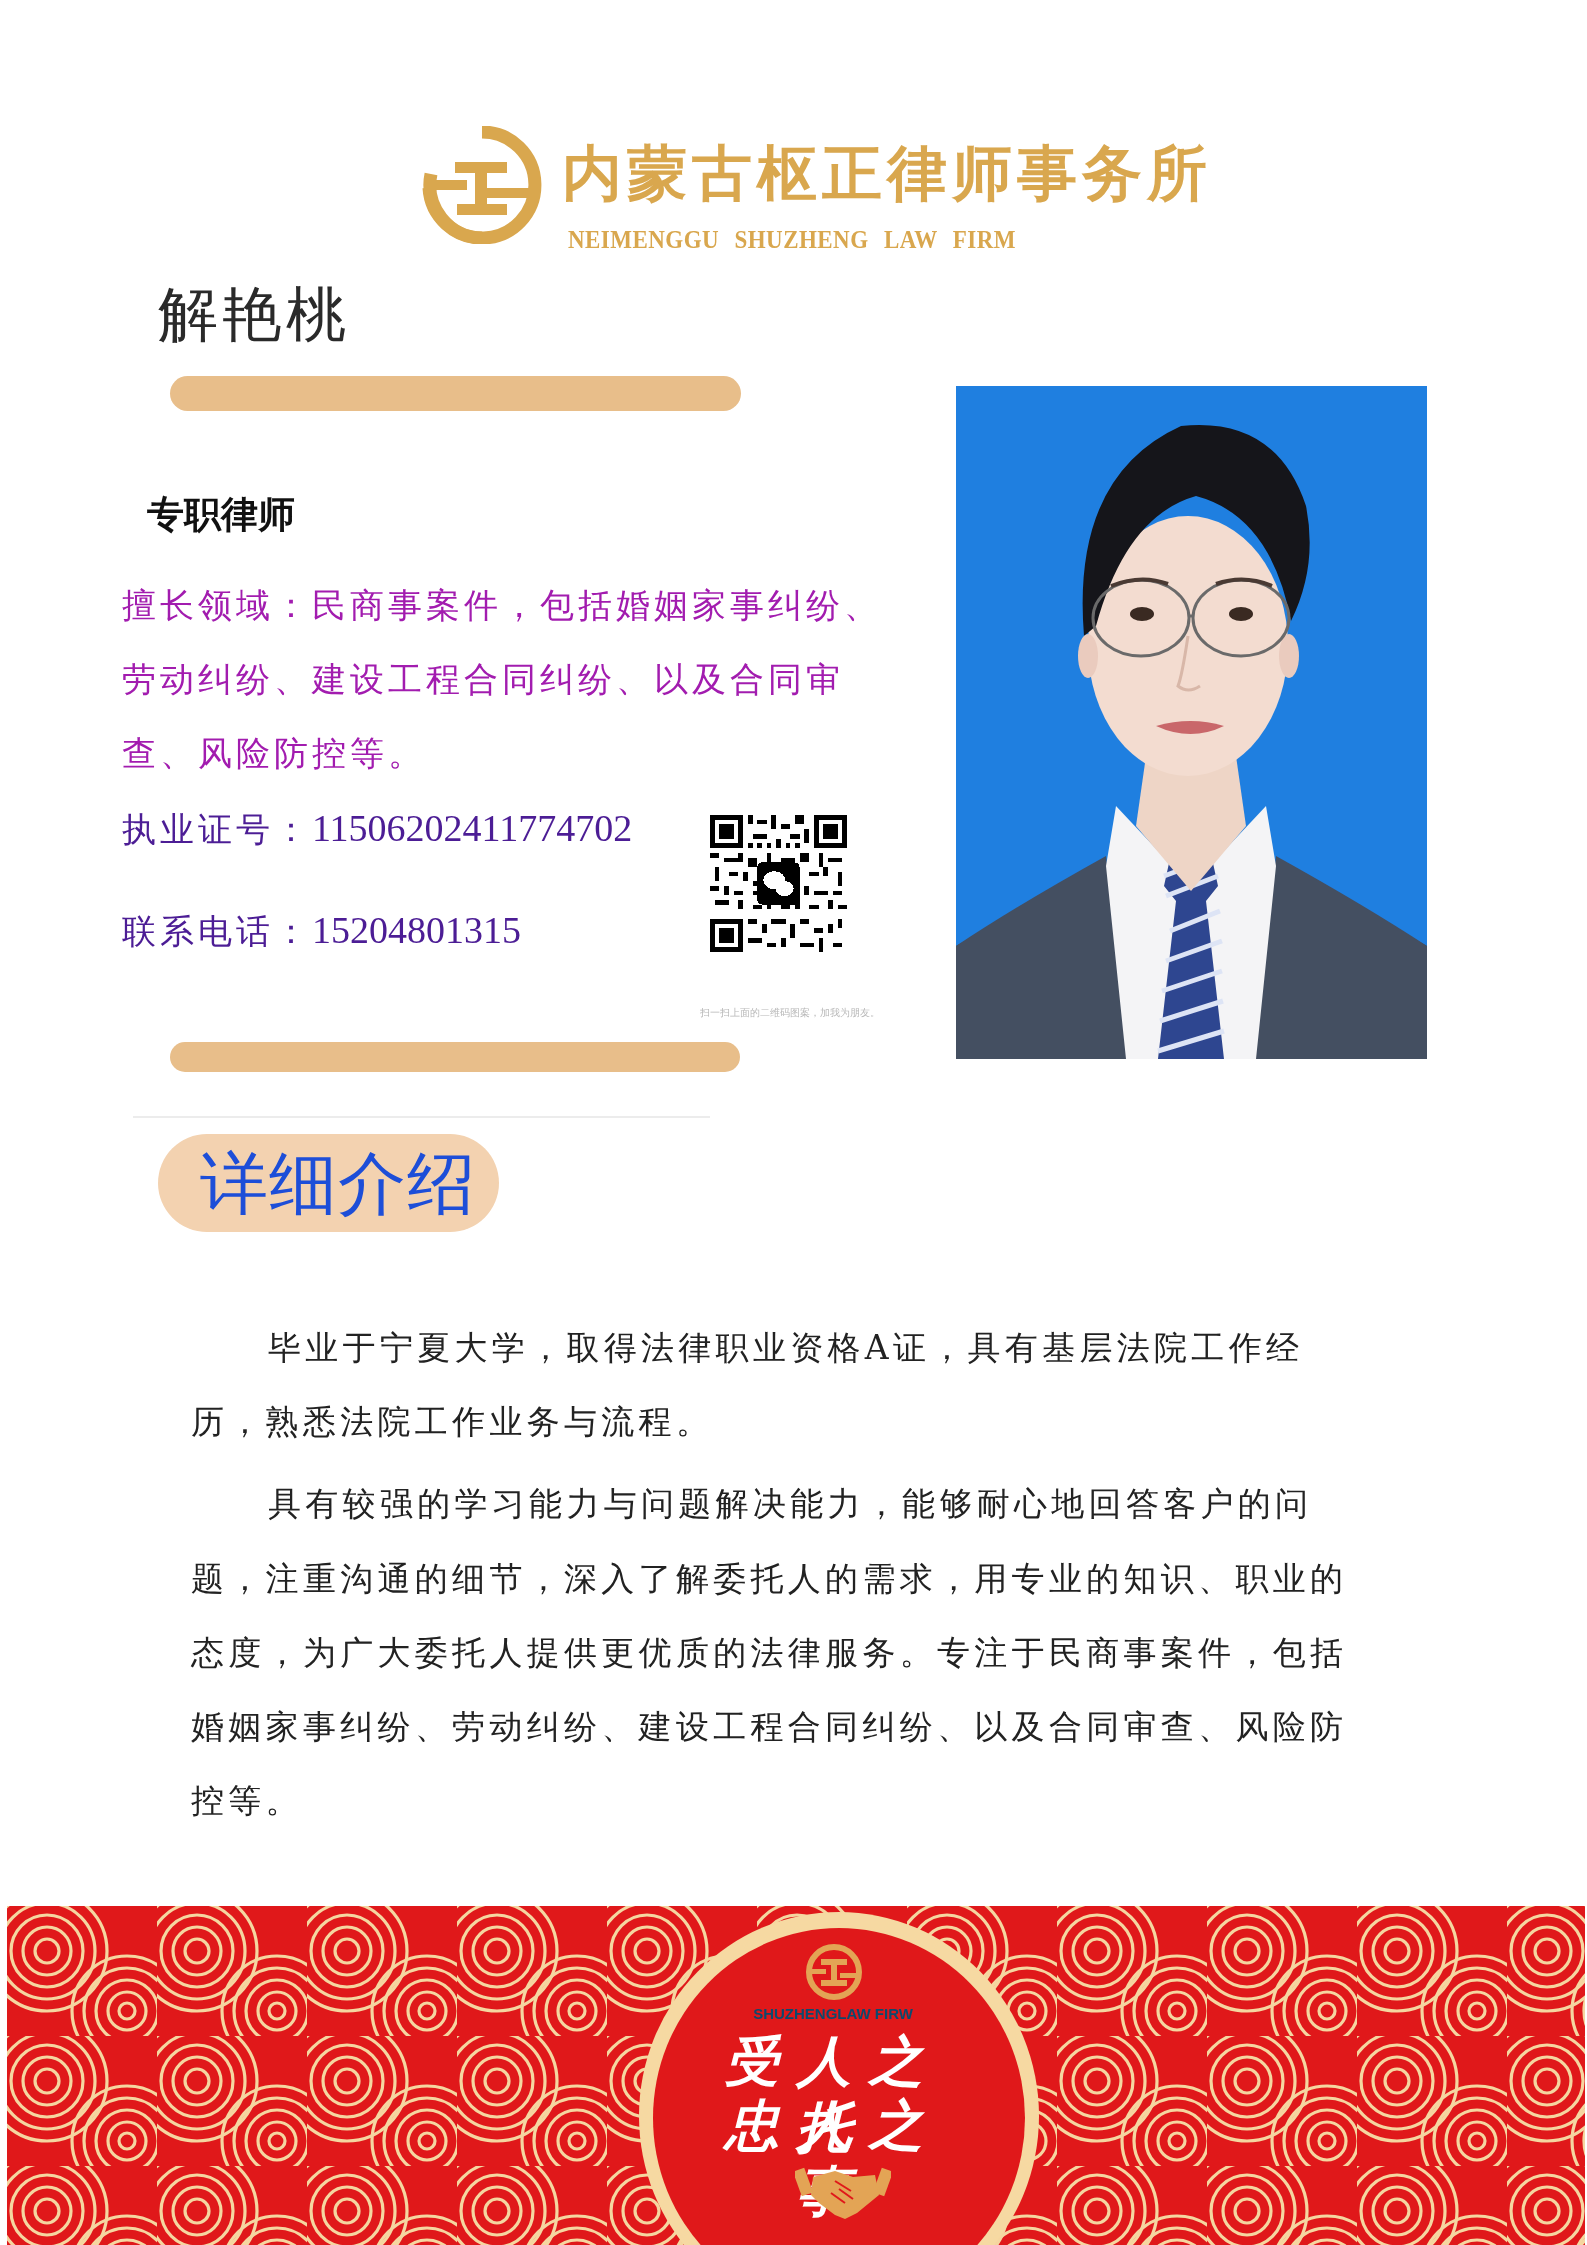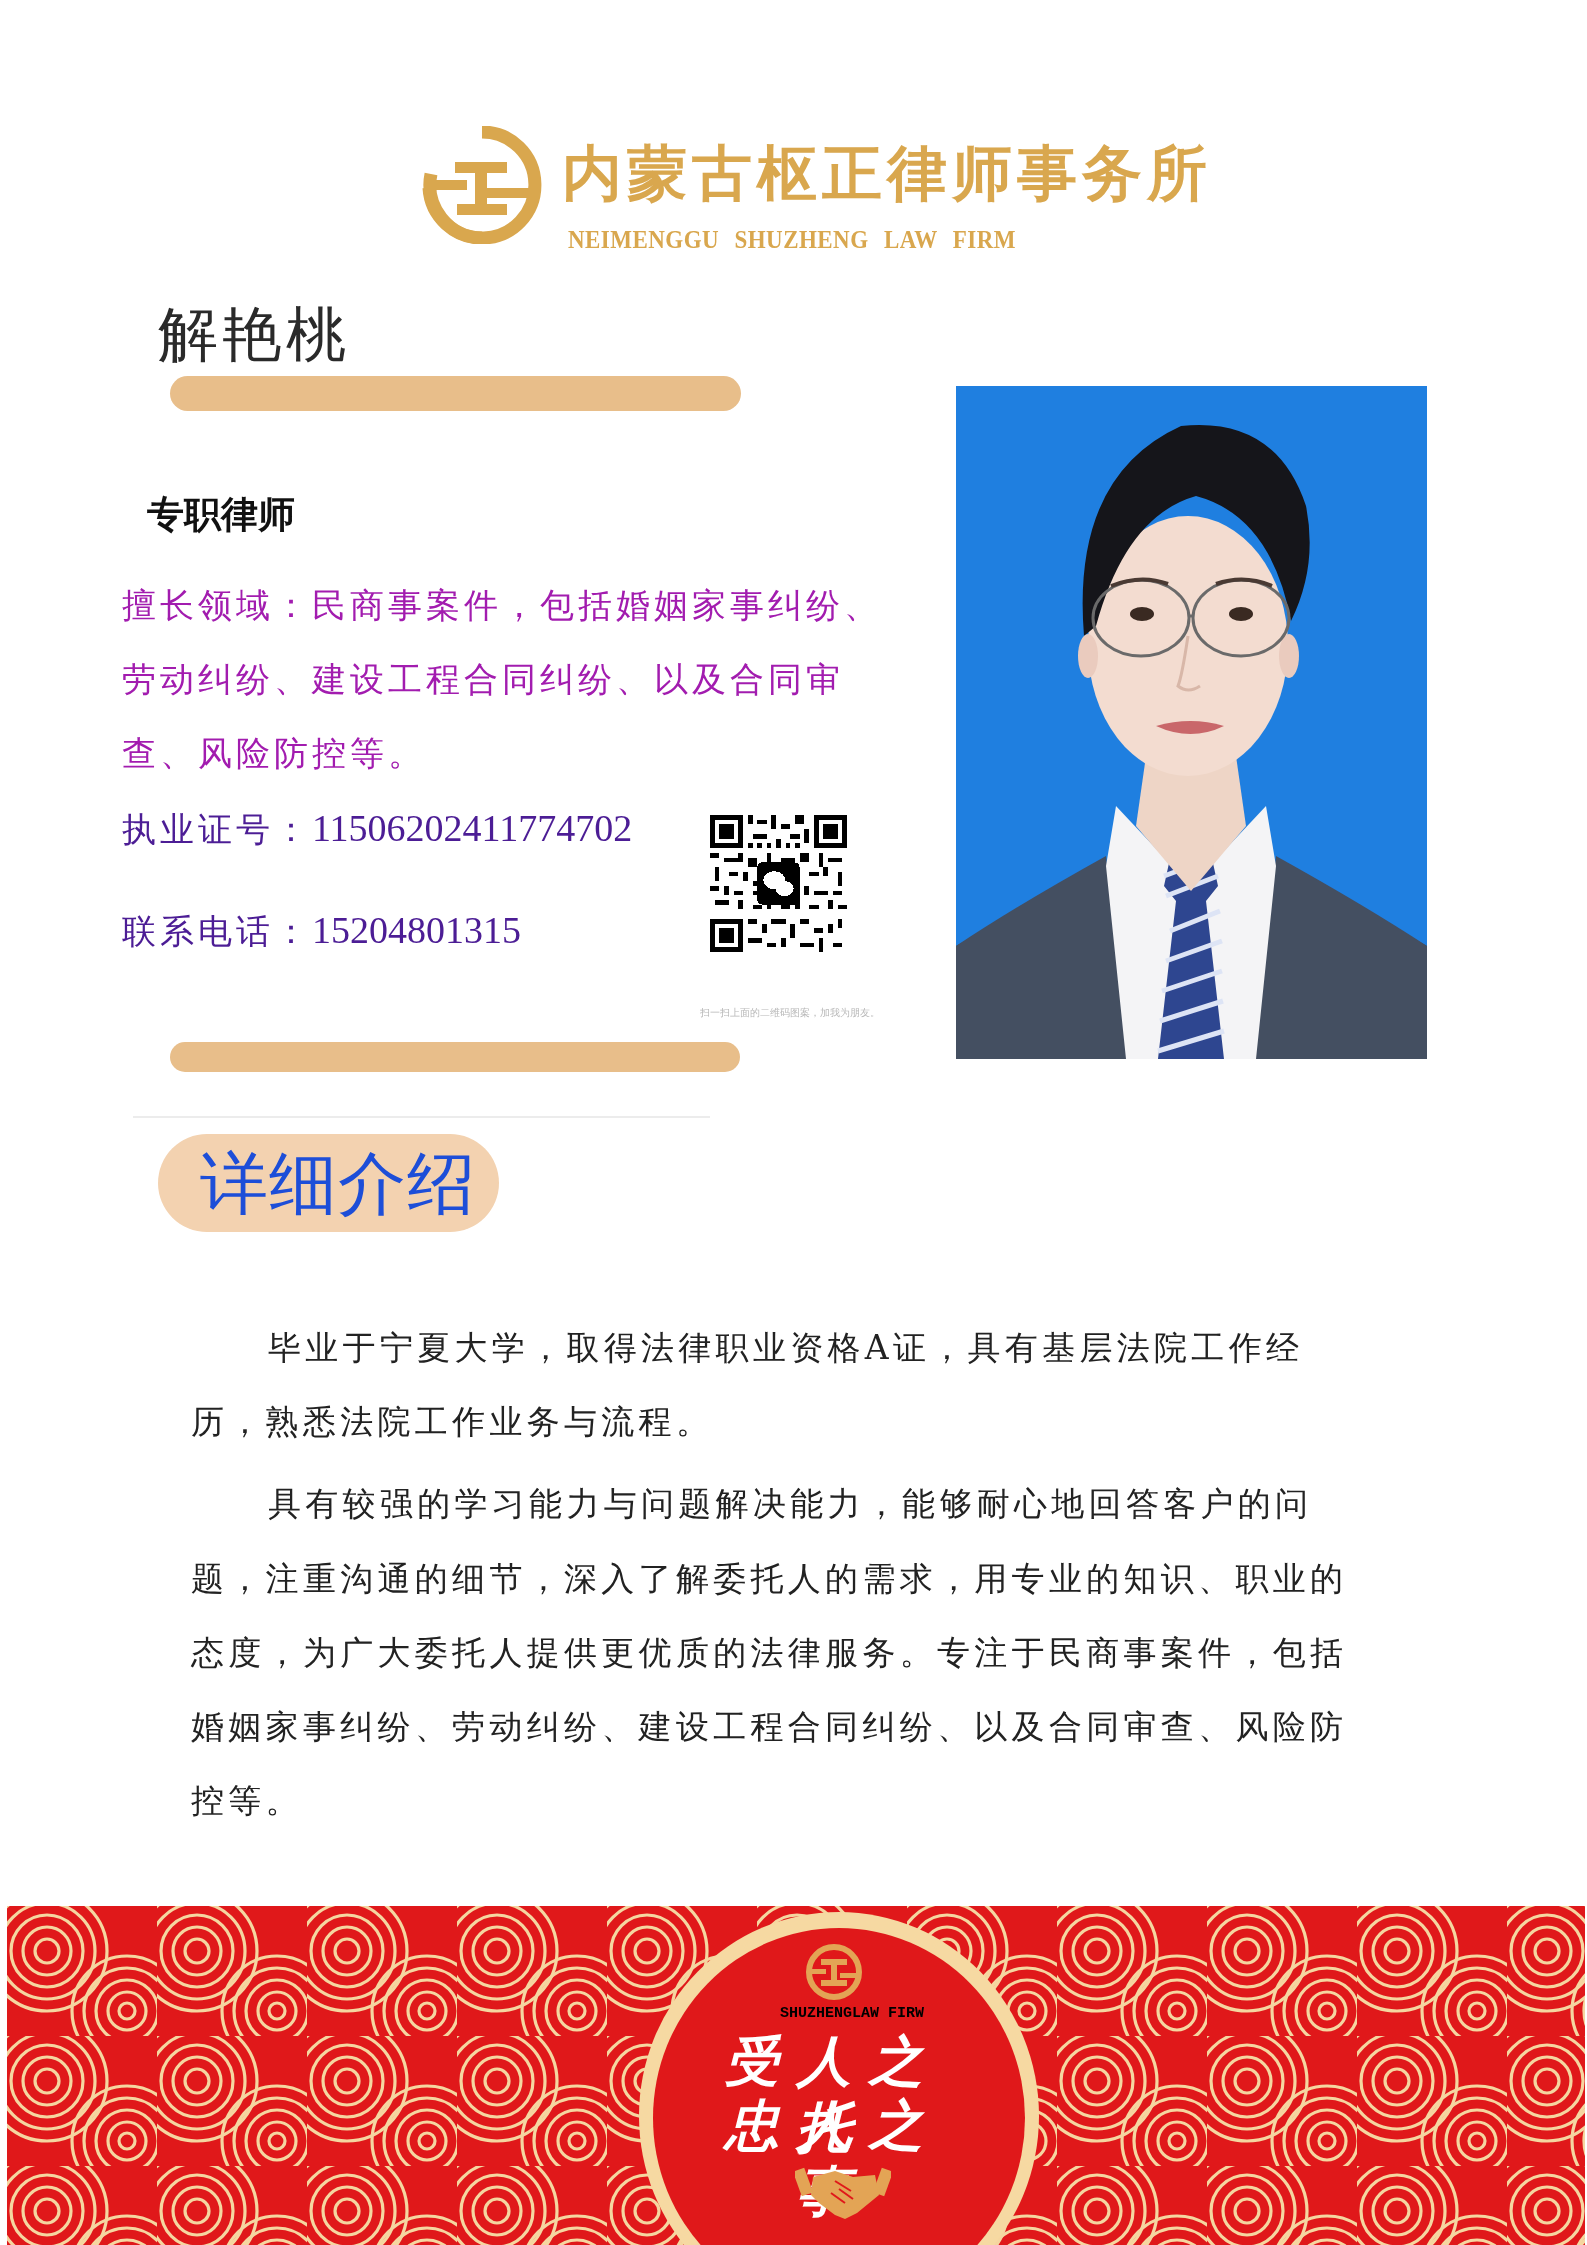--- a/index.html
+++ b/index.html
@@ -10,21 +10,21 @@
   
   .logo-icon { left: 421px; top: 126px; width: 122px; height: 118px; }
   .logo-cn { left: 562px; top: 138px; font-size: 60px; line-height: 70px; font-weight: bold;
              color: #D9A74E; letter-spacing: 5px; white-space: nowrap;
              font-family: "DejaVu Serif", "Liberation Serif", serif; }
   .logo-en { left: 568px; top: 226px; font-size: 25px; line-height: 28px; font-weight: bold;
              color: #D9A74E; letter-spacing: 0.5px; white-space: nowrap; word-spacing: 10px;
              font-family: "Liberation Serif", "DejaVu Serif", serif; transform: scaleX(0.92); transform-origin: left; }
 
   
-  .name { left: 158px; top: 296px; font-size: 60px; line-height: 76px; color: #2a2a2a;
+  .name { left: 158px; top: 276px; font-size: 60px; line-height: 76px; color: #2a2a2a;
           letter-spacing: 4px; font-family: "DejaVu Serif", "Liberation Serif", serif; }
   .bar { background: #E8BE8A; border-radius: 18px; height: 35px; }
   .bar-top { left: 170px; top: 376px; width: 571px; }
   .bar-bottom { left: 170px; top: 1042px; width: 570px; height: 30px; }
   .title-role { left: 147px; top: 490px; font-size: 37px; line-height: 50px; font-weight: bold; color: #111;
                 font-family: Liberation Sans, sans-serif; }
 
   .specialty { left: 122px; top: 568px; width: 790px; font-size: 34px; line-height: 74px;
                letter-spacing: 4px; color: #a21caf; }
   .info-row { left: 122px; font-size: 34px; line-height: 44px; color: #4c1d95; white-space: nowrap; }
@@ -258,21 +258,21 @@
 <div class="abs" style="left:804px; top:1942px; width:60px; height:60px;">
   <svg width="60" height="60" viewBox="0 0 60 60">
     <circle cx="30" cy="30" r="25" fill="none" stroke="#E3A455" stroke-width="6"></circle>
     <rect x="17" y="17" width="26" height="6" fill="#E3A455"></rect>
     <rect x="27" y="17" width="6" height="24" fill="#E3A455"></rect>
     <rect x="17" y="38" width="26" height="6" fill="#E3A455"></rect>
     <rect x="6" y="27" width="16" height="5" fill="#E3A455"></rect>
     <rect x="36" y="31" width="18" height="5" fill="#E3A455"></rect>
   </svg>
 </div>
-<div class="abs" style="left:742px; top:2005px; width:182px; text-align:right; font-family:Liberation Mono, monospace; font-weight:bold; font-size:15px; color:#000000; white-space:nowrap;">SHUZHENGLAW FIRW</div>
+<div class="abs" style="left:742px; top:2005px; width:182px; text-align:center; font-family:Liberation Sans, sans-serif; font-weight:bold; font-size:15px; color:#0c4a6e; white-space:nowrap;">SHUZHENGLAW FIRW</div>
 <div class="abs" style="left:700px; top:2028px; width:266px; text-align:center; font-family:'DejaVu Serif', serif; font-weight:bold; font-size:54px; line-height:66px; letter-spacing:18px; color:#FFFFFF; font-style:italic;">受人之托</div>
 <div class="abs" style="left:700px; top:2092px; width:266px; text-align:center; font-family:'DejaVu Serif', serif; font-weight:bold; font-size:54px; line-height:66px; letter-spacing:18px; color:#FFFFFF; font-style:italic;">忠人之事</div>
 <div class="abs" style="left:795px; top:2163px; width:96px; height:58px;">
   <svg width="96" height="58" viewBox="0 0 96 58">
     <g fill="#E3A455">
       <rect x="2" y="6" width="12" height="26" transform="rotate(-20 8 19)"></rect>
       <rect x="82" y="6" width="12" height="26" transform="rotate(20 88 19)"></rect>
       <path d="M18 14 L40 8 L58 14 L80 12 L84 32 L62 50 L50 56 L40 52 L24 40 L16 32 Z"></path>
     </g>
     <g stroke="#E0181A" stroke-width="2" fill="none">

